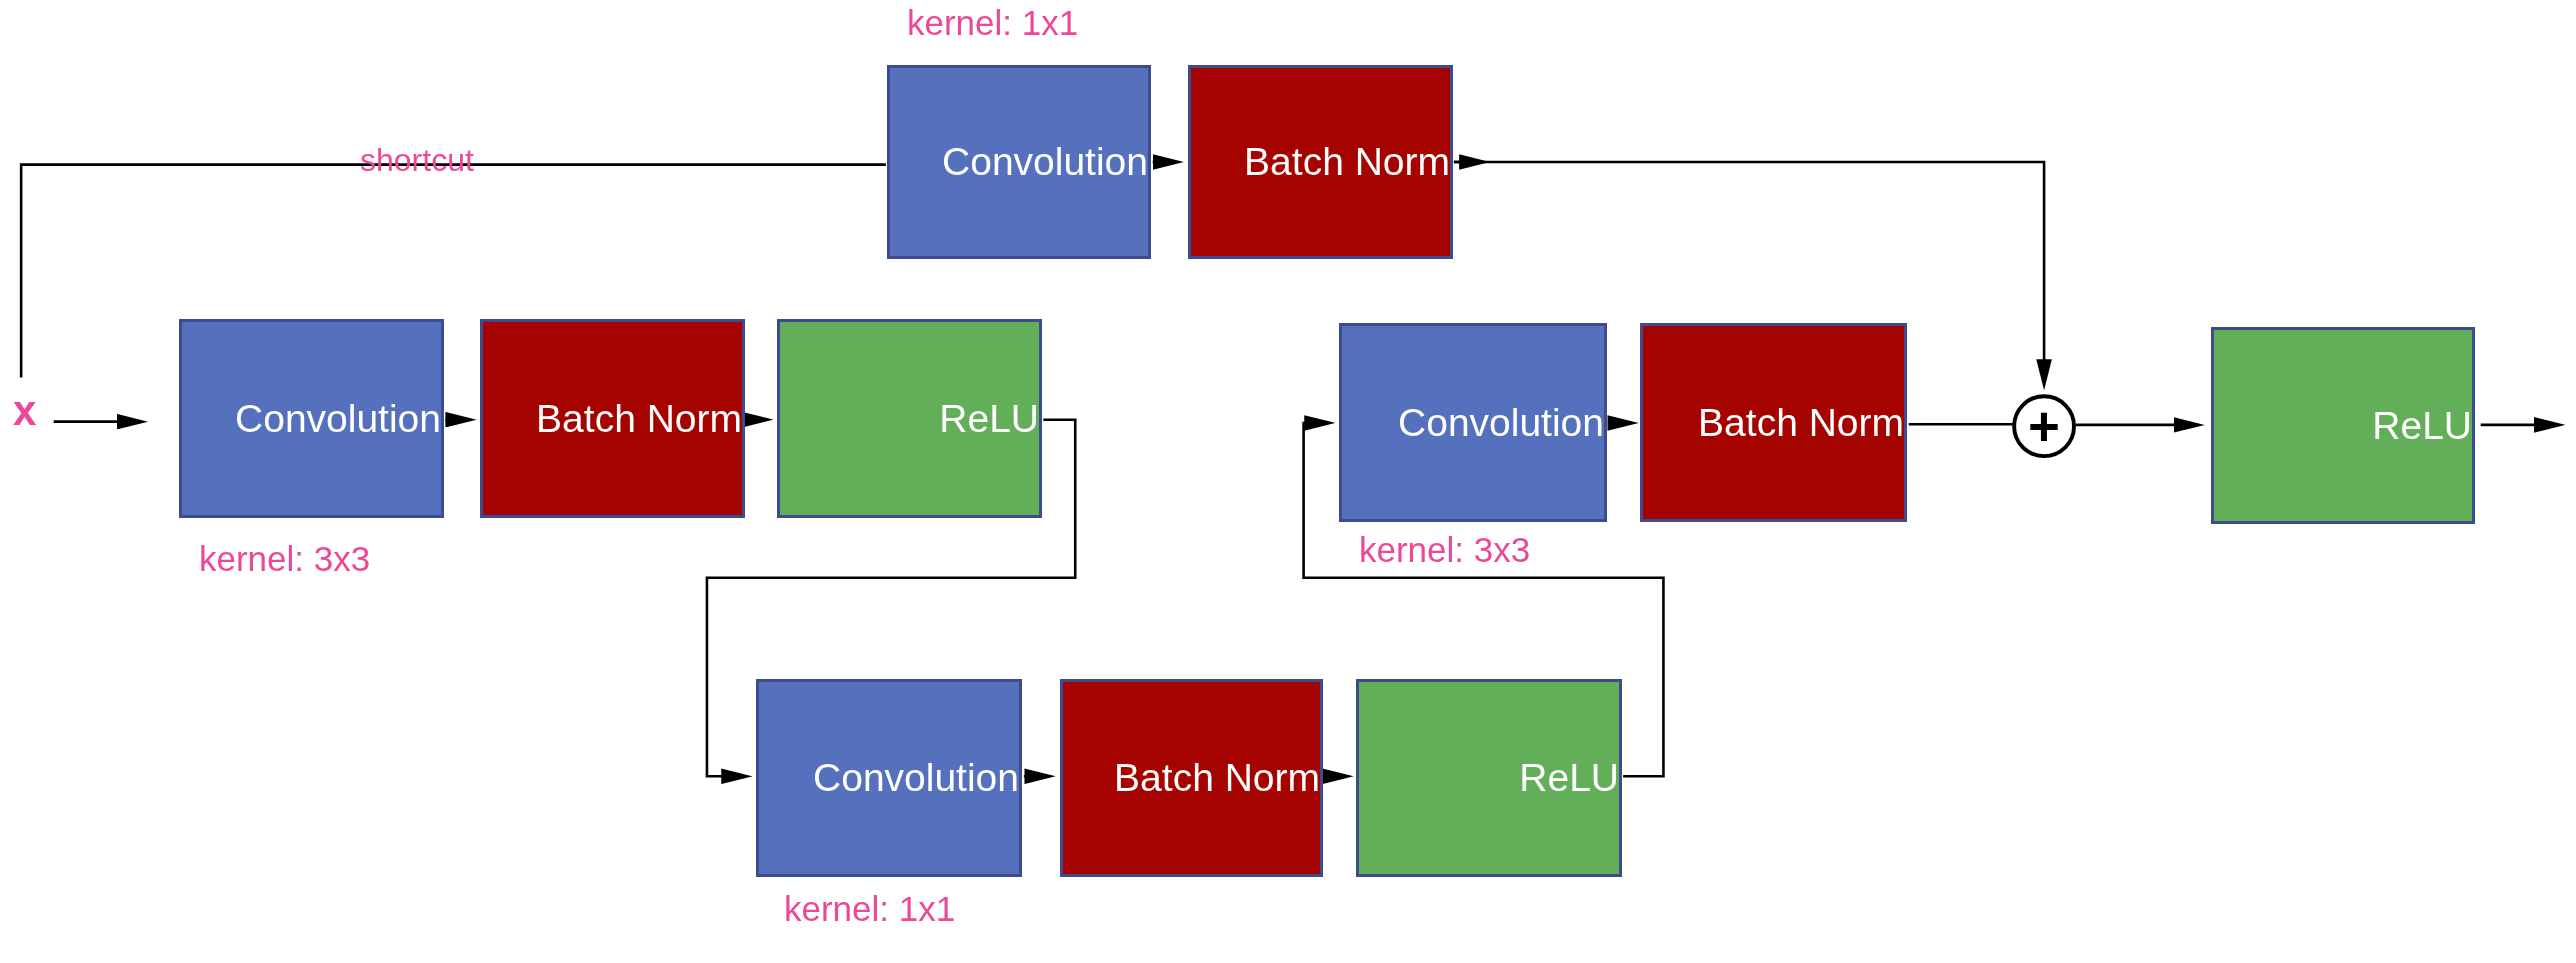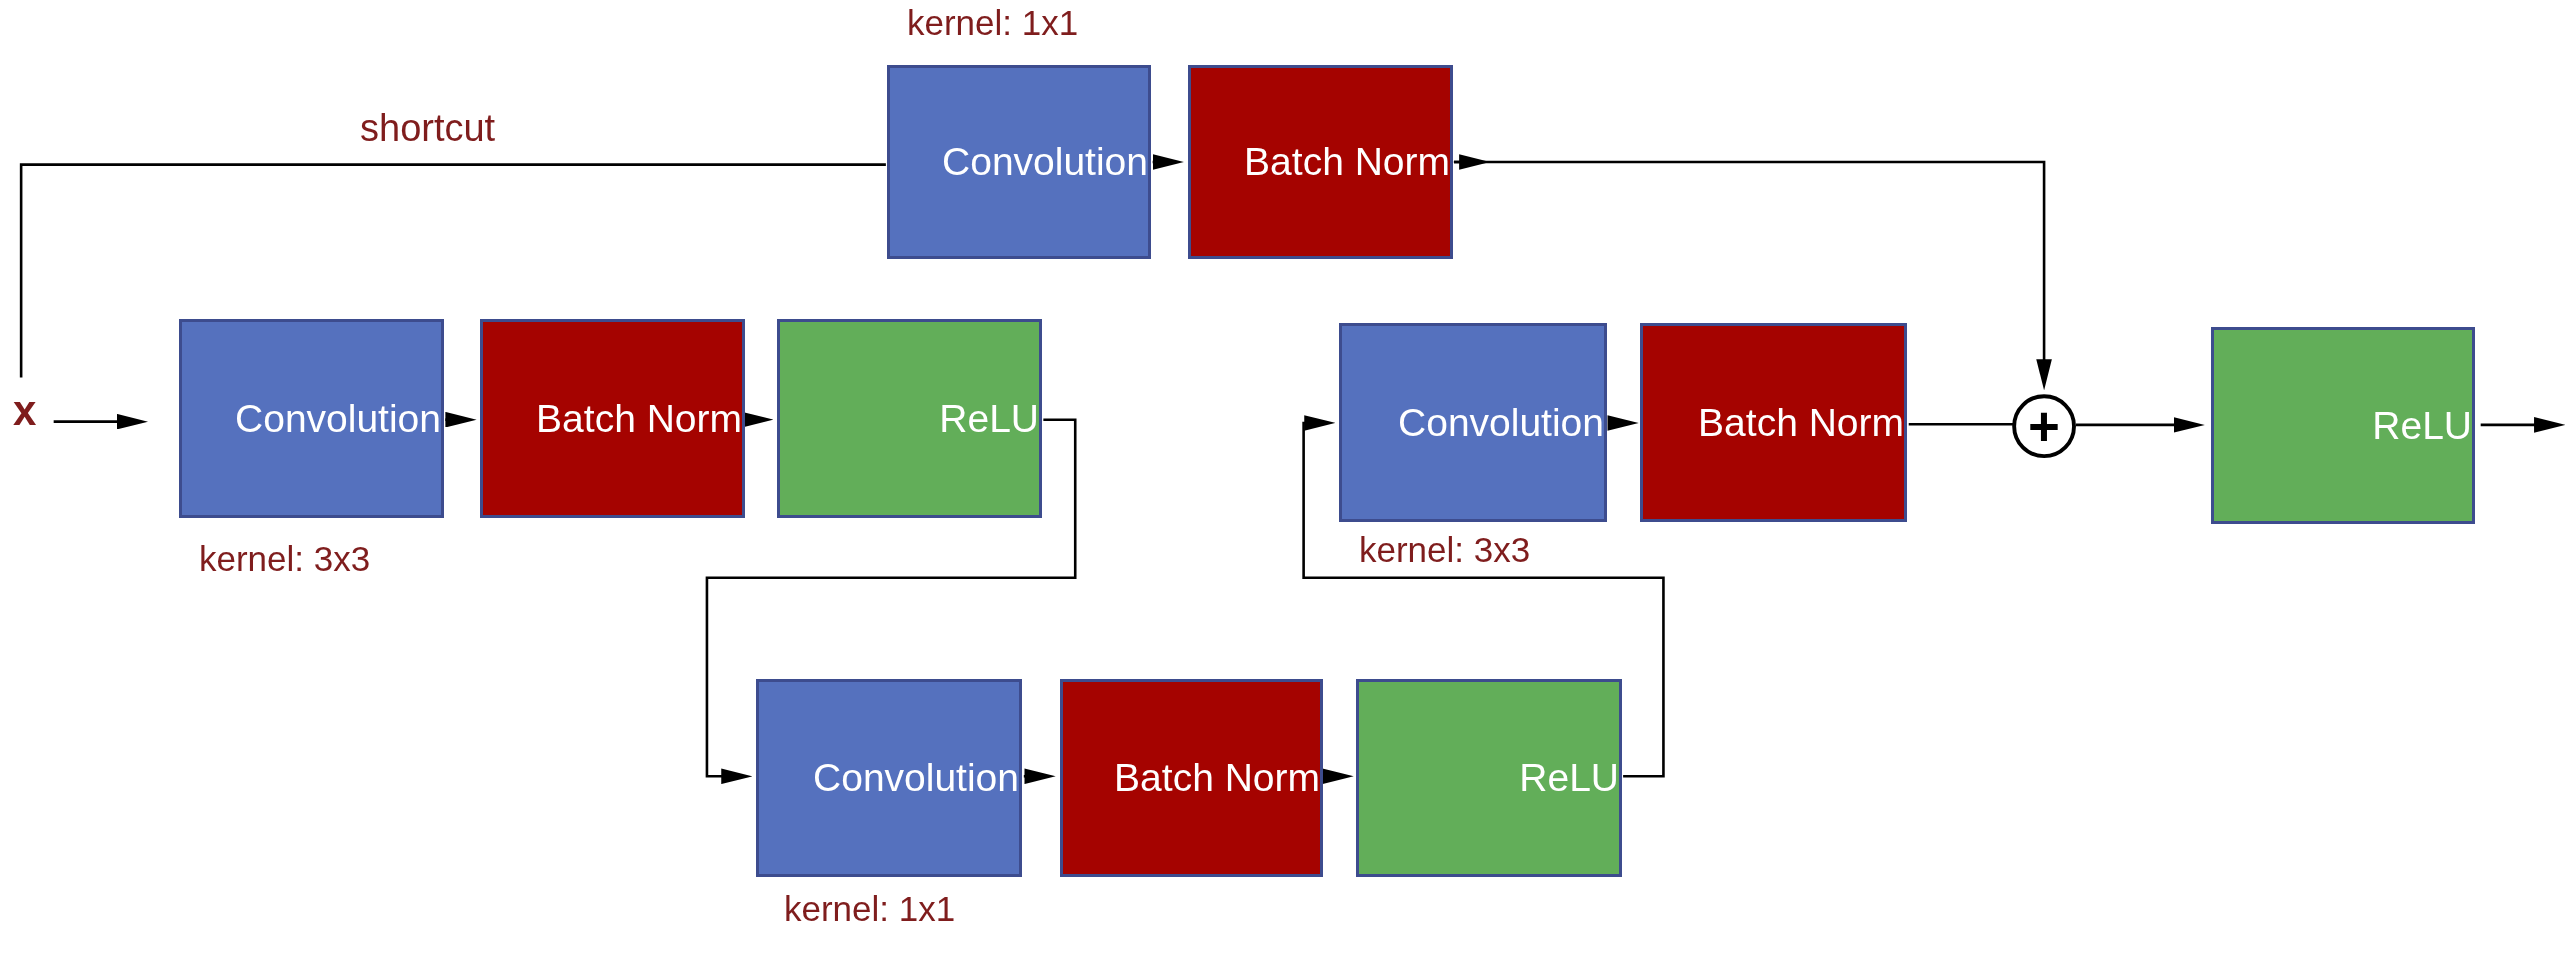--- a/index.html
+++ b/index.html
@@ -29,26 +29,26 @@
     align-items: center;
     justify-content: flex-end;
     color: #ffffff;
     font-size: 39px;
     font-weight: 400;
     white-space: nowrap;
     text-align: center;
   }
   .note {
     position: absolute;
-    color: #7f1d1d;
+    color: #ec4899;
     font-size: 35px;
     line-height: 1.1;
     white-space: nowrap;
   }
-  .note-shortcut { font-size: 38px; }
+  .note-shortcut { font-size: 32px; margin-top: 35px; }
   .note-x { font-size: 42px; font-weight: 700; }
 </style>
 </head>
 <body>
 
 <div class="canvas">
 
   <svg class="wires" width="2576" height="963" viewBox="0 0 3958 1480">
     <defs>
       <marker id="arrow" viewBox="0 0 12 6" refX="1" refY="3" markerWidth="12" markerHeight="6" orient="auto-start-reverse">

